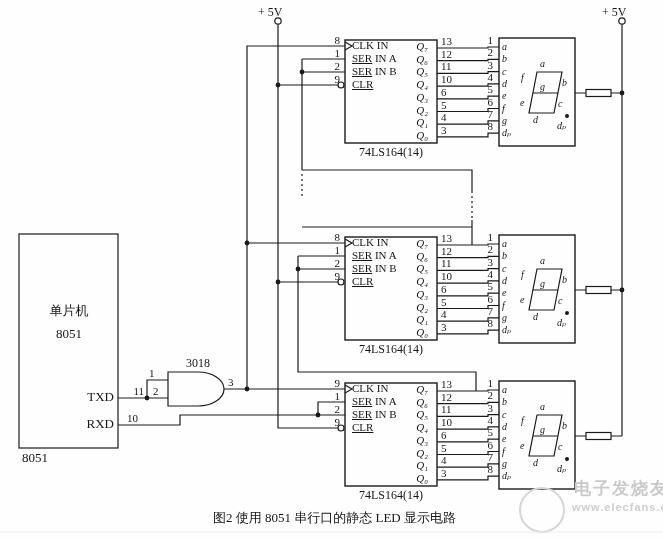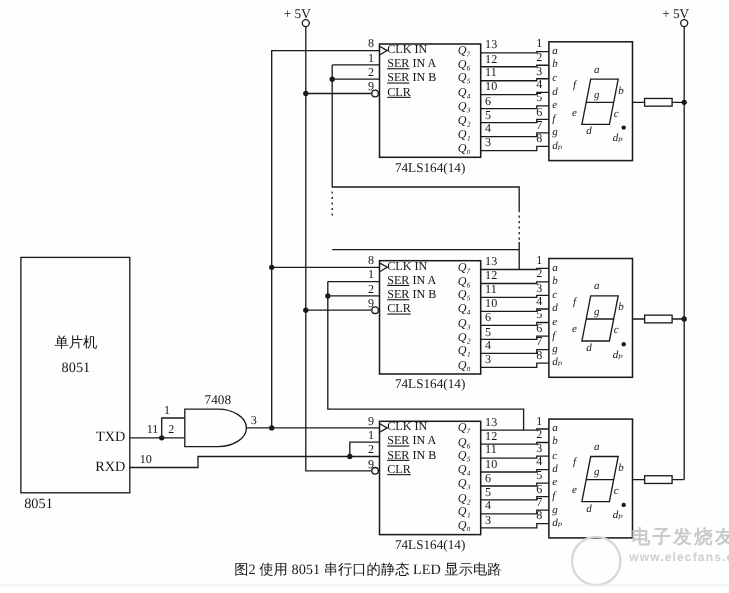--- a/index.html
+++ b/index.html
@@ -136,21 +136,21 @@
     <span class="t md" style="left:602px;top:6px;width:40px;">+ 5V</span>
 
     <span class="t lg ctr" style="left:30px;top:304px;width:78px;">单片机</span>
     <span class="t lg ctr" style="left:30px;top:327px;width:78px;">8051</span>
     <span class="t lg" style="left:22px;top:451px;">8051</span>
     <span class="t lg rt" style="left:64px;top:390px;width:50px;">TXD</span>
     <span class="t lg rt" style="left:64px;top:417px;width:50px;">RXD</span>
     <span class="t num rt" style="left:126px;top:386px;width:18px;">11</span>
     <span class="t num rt" style="left:120px;top:413px;width:18px;">10</span>
 
-    <span class="t md ctr" style="left:172px;top:357px;width:52px;">7408</span>
+    <span class="t md ctr" style="left:172px;top:357px;width:52px;">3018</span>
     <span class="t num" style="left:149px;top:368px;">1</span>
     <span class="t num" style="left:153px;top:386px;">2</span>
     <span class="t num" style="left:228px;top:377px;">3</span>
 
     <span class="t lg ctr" style="left:3px;top:511px;width:663px;">图2  使用 8051 串行口的静态 LED 显示电路</span>
 
     <span class="t wm1" style="left:574px;top:480px;">电子发烧友</span>
     <span class="t wm2" style="left:572px;top:502px;">www.elecfans.com</span>
   <span class="t md ctr" style="left: 335px; top: 146px; width: 112px;">74LS164(14)</span>
       <span class="t num rt" style="left: 322px; top: 35px; width: 18px;">8</span>

